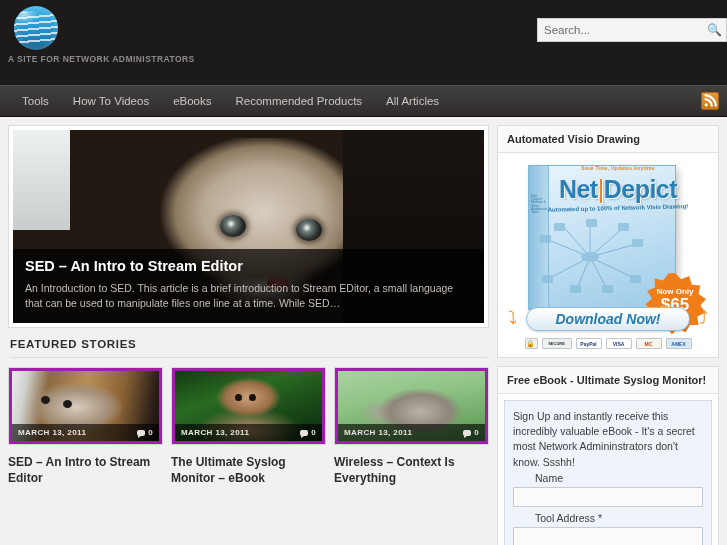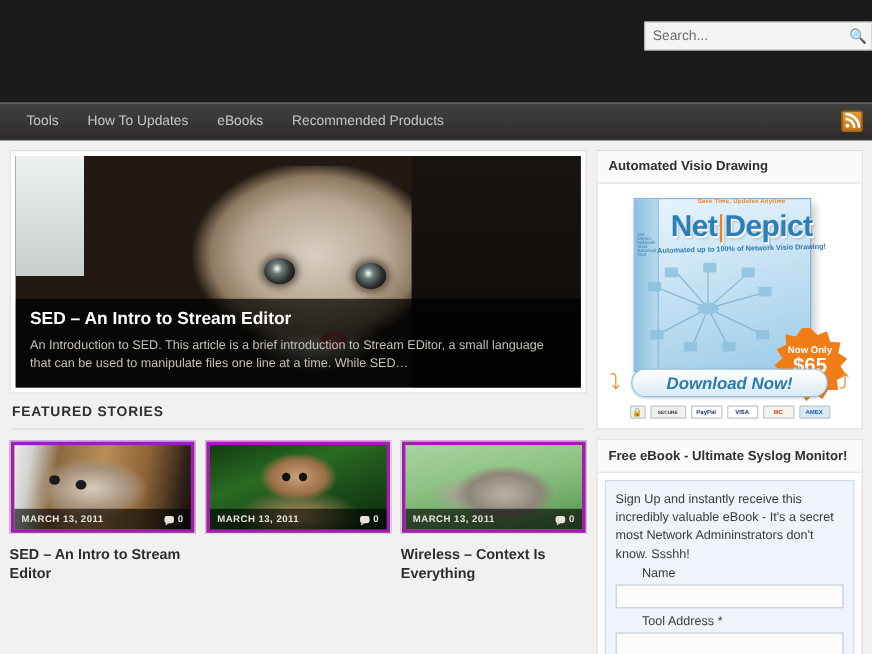--- a/index.html
+++ b/index.html
@@ -349,31 +349,36 @@
     font-family: "Liberation Sans", sans-serif;
     font-size: 11px; padding: 0 4px; outline: none;
   }
 </style>
 </head>
 <body>
 
 <div id="page">
 
   <div class="header">
+    <div class="brand">
+      <div class="logo-globe"></div>
+      <div class="tagline">A SITE FOR NETWORK ADMINISTRATORS</div>
+    </div>
     <div class="search-wrap">
       <input class="search-input" type="text" placeholder="Search..." style="">
       <span class="search-icon">🔍</span>
     </div>
   </div>
 
   <div class="nav">
     <div class="nav-item">Tools</div>
-    <div class="nav-item">How To Updates</div>
+    <div class="nav-item">How To Videos</div>
     <div class="nav-item">eBooks</div>
     <div class="nav-item">Recommended Products</div>
+    <div class="nav-item">All Articles</div>
     <div class="rss-icon">
       <svg width="13" height="13" viewBox="0 0 13 13">
         <circle cx="2.2" cy="10.8" r="1.6" fill="#fff"></circle>
         <path d="M0.6 6.2a6.2 6.2 0 0 1 6.2 6.2h2.2A8.4 8.4 0 0 0 0.6 4z" fill="#fff"></path>
         <path d="M0.6 2.2a10.2 10.2 0 0 1 10.2 10.2h2.2A12.4 12.4 0 0 0 0.6 0z" fill="#fff"></path>
       </svg>
     </div>
   </div>
 
   <div class="wrap">
@@ -417,20 +422,21 @@
           <div class="card-imgbox">
             <div class="card-img img-monkey"></div>
             <div class="card-meta">
               <span>MARCH 13, 2011</span>
               <span class="meta-right">
                 <span class="bubble"></span>
                 <span>0</span>
               </span>
             </div>
           </div>
+          <div class="card-title">The Ultimate Syslog Monitor – eBook</div>
         </div>
 
         <div class="card">
           <div class="card-imgbox">
             <div class="card-img img-elephant"></div>
             <div class="card-meta">
               <span>MARCH 13, 2011</span>
               <span class="meta-right">
                 <span class="bubble"></span>
                 <span>0</span>

